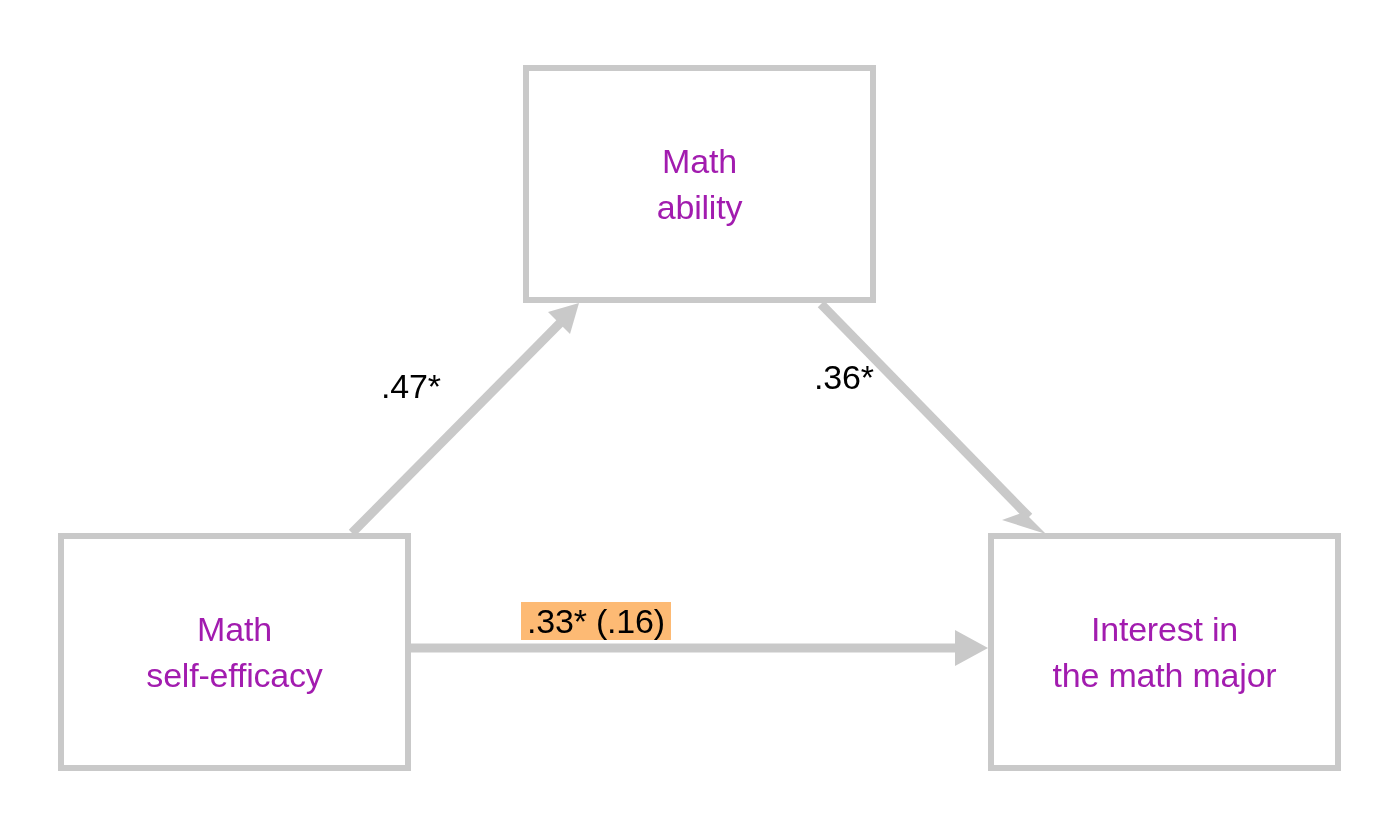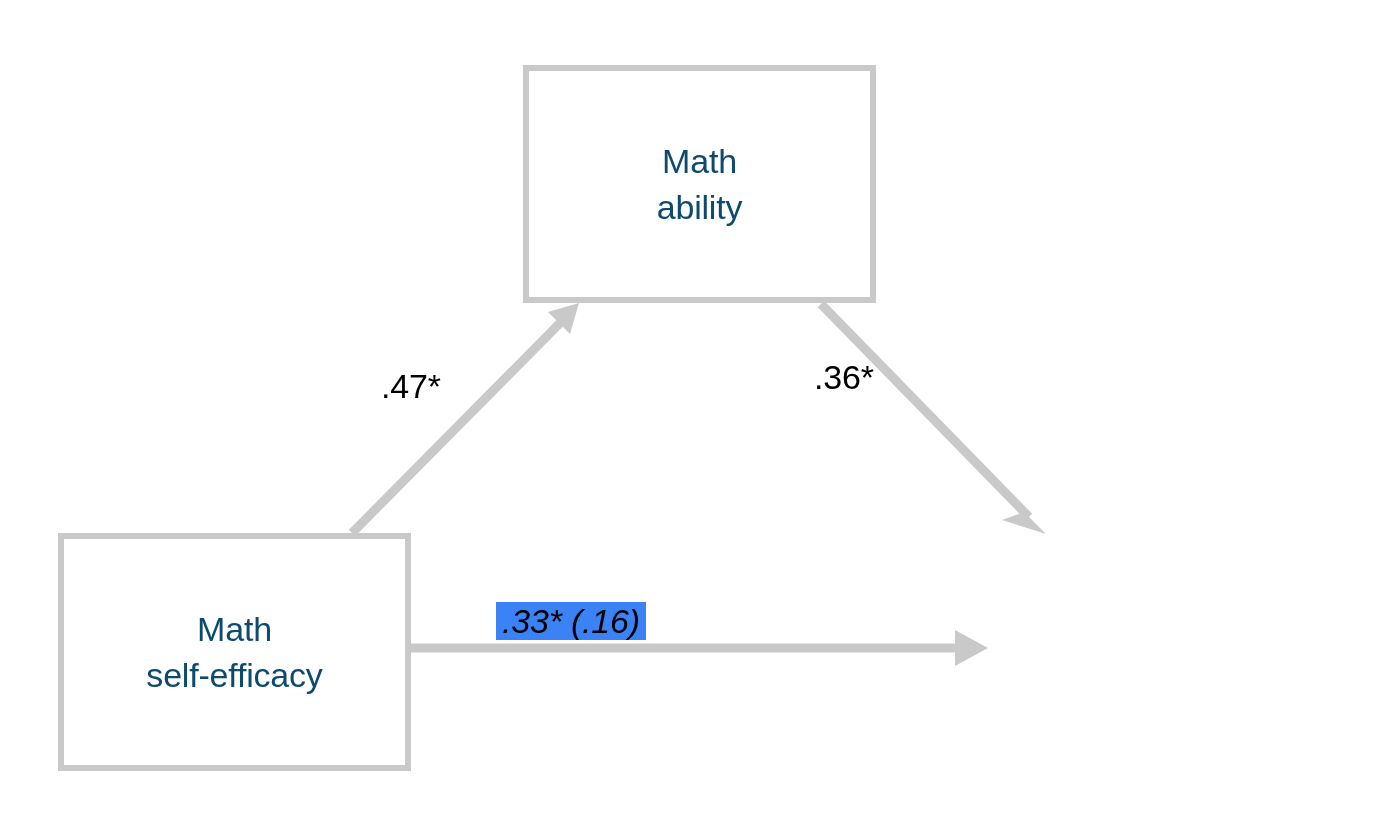--- a/index.html
+++ b/index.html
@@ -31,21 +31,21 @@
     box-sizing: border-box;
     background: #ffffff;
     border: 6px solid #c9c9c9;
     display: flex;
     align-items: center;
     justify-content: center;
     z-index: 3;
   }
   .node-label {
     text-align: center;
-    color: #0c4a6e;
+    color: #a21caf;
     font-size: 34px;
     line-height: 46px;
     font-family: "Liberation Sans", sans-serif;
     white-space: pre-line;
     letter-spacing: -0.2px;
   }
   #node-math-ability {
     left: 523px;
     top: 65px;
     width: 353px;
@@ -75,25 +75,24 @@
   }
   #label-a-path {
     left: 381px;
     top: 367px;
   }
   #label-b-path {
     left: 814px;
     top: 358px;
   }
   #label-c-path {
-    left: 496px;
+    left: 521px;
     top: 602px;
-    background: #3b82f6;
+    background: #fdba74;
     padding: 0 6px;
-    font-style: italic;
   }
 </style>
 </head>
 <body>
 
 <div id="diagram-canvas">
 
   <svg id="edge-layer" viewBox="0 0 1394 834" width="1394" height="834" xmlns="http://www.w3.org/2000/svg">
 
     <g>
@@ -116,20 +115,24 @@
   <div class="node-box" id="node-math-ability">
     <span class="node-label">Math
 ability</span>
   </div>
 
   <div class="node-box" id="node-math-self-efficacy">
     <span class="node-label">Math
 self-efficacy</span>
   </div>
 
+  <div class="node-box" id="node-interest-math-major">
+    <span class="node-label">Interest in
+the math major</span>
+  </div>
 
   <div class="edge-label" id="label-a-path">.47*</div>
 
   <div class="edge-label" id="label-b-path">.36*</div>
 
   <div class="edge-label" id="label-c-path">.33* (.16)</div>
 
 </div>
 
 </body></html>

